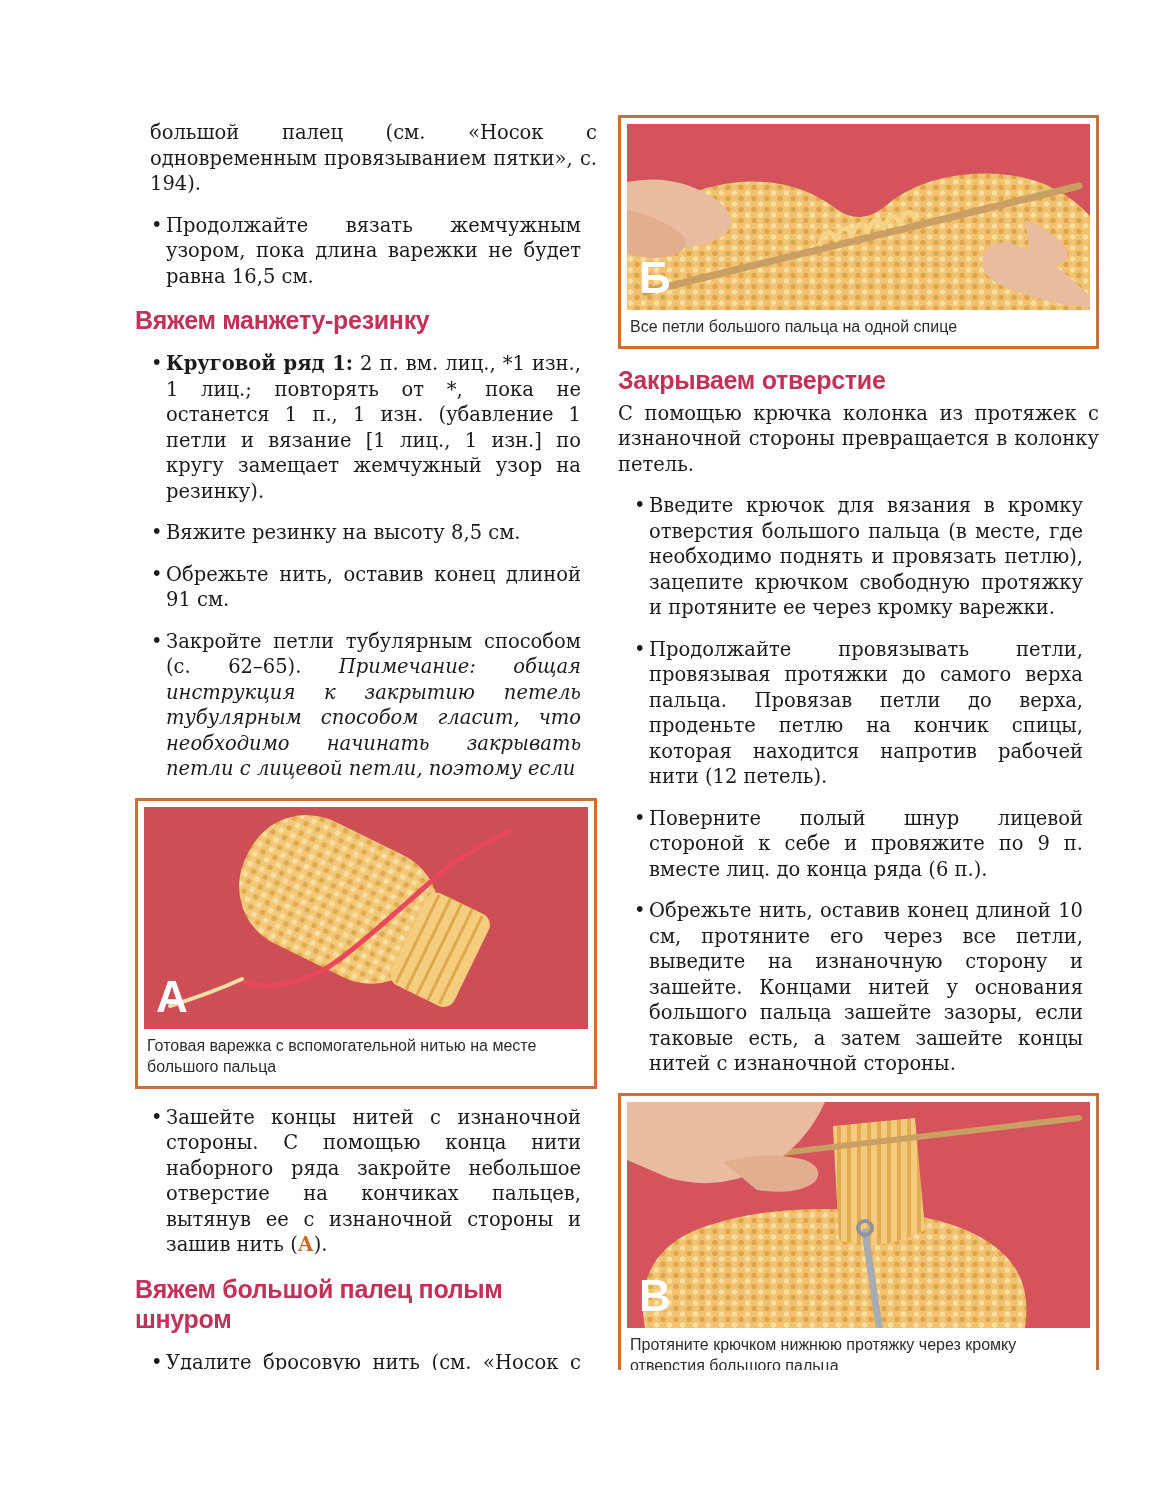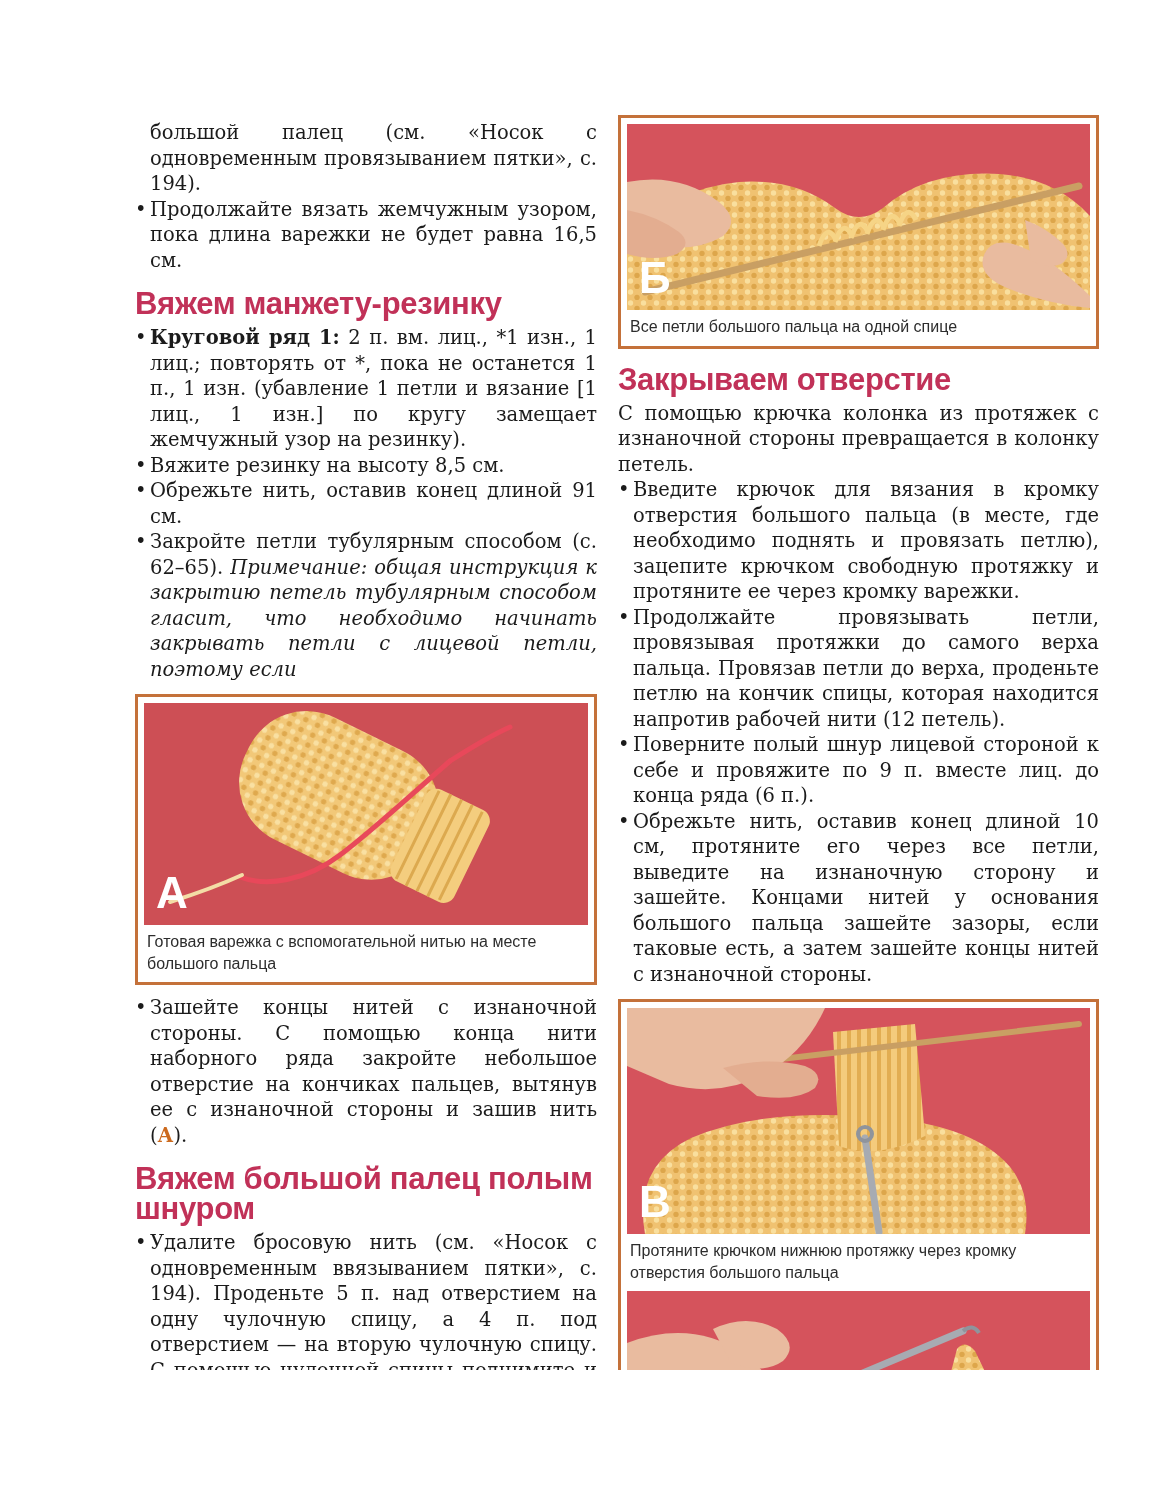--- a/index.html
+++ b/index.html
@@ -5,27 +5,27 @@
   html,body{margin:0;padding:0;}
   body{width:1163px;height:1506px;background:#fff;font-family:"DejaVu Serif",serif;}
   .page{position:relative;width:1163px;height:1370px;background:#ffffff;overflow:hidden;}
 
   
   .col{position:absolute;font-size:19.5px;line-height:25.5px;color:#1b1b1b;text-align:justify;}
   .col-left{left:135px;top:120px;width:462px;}
   .col-right{left:618px;top:115px;width:481px;}
 
   .cont{margin:0;padding-left:15px;}
-  .li{position:relative;margin:0;padding-left:15px;}
+  .li{position:relative;margin:16px;padding-left:15px;}
   .li::before{content:"\2022";position:absolute;left:0;top:0;color:#1b1b1b;}
   .lead{font-weight:bold;}
   .ital{font-style:italic;}
   .mk{color:#cc6a1e;font-weight:bold;}
 
-  .h{font-family:"Liberation Sans",sans-serif;font-weight:bold;font-size:31px;line-height:30px;
+  .h{font-family:"Liberation Sans",sans-serif;font-weight:bold;font-size:25px;line-height:30px;
      color:#c13158;margin:16px 0 6px;letter-spacing:-0.3px;text-align:left;}
 
   
   .figure{margin:12px 0 10px;border:3px solid #c4713a;background:#fff;padding:6px;}
   .photo{position:relative;line-height:0;}
   .photo svg{display:block;}
   .fig-letter{position:absolute;left:12px;bottom:10px;font-family:"Liberation Sans",sans-serif;
      font-weight:bold;font-size:44px;line-height:1;color:#ffffff;}
   .caption{font-family:"Liberation Sans",sans-serif;font-size:16px;line-height:21.5px;
      color:#2d2d2d;padding:6px 3px 2px;text-align:left;}

